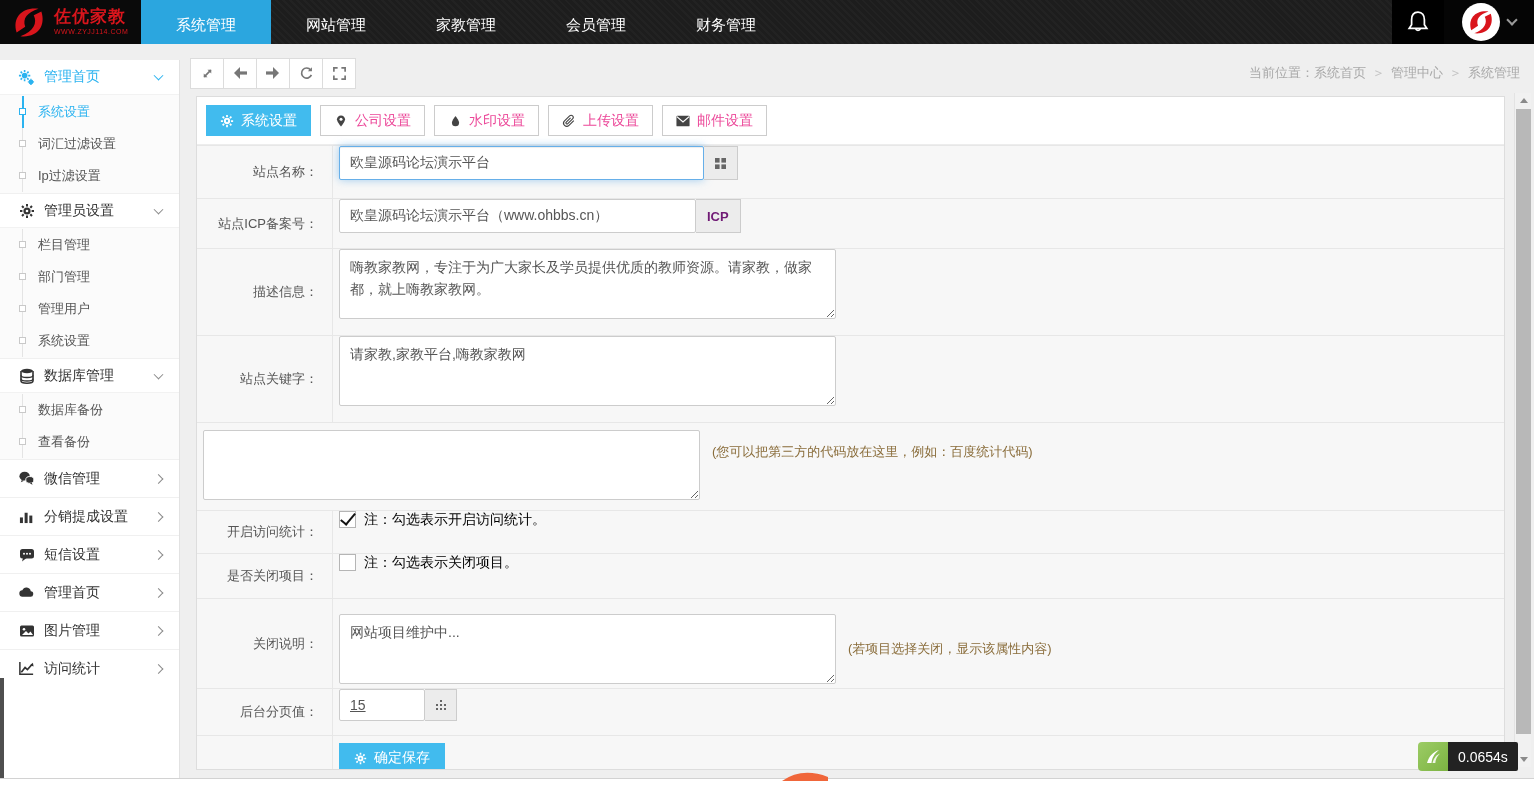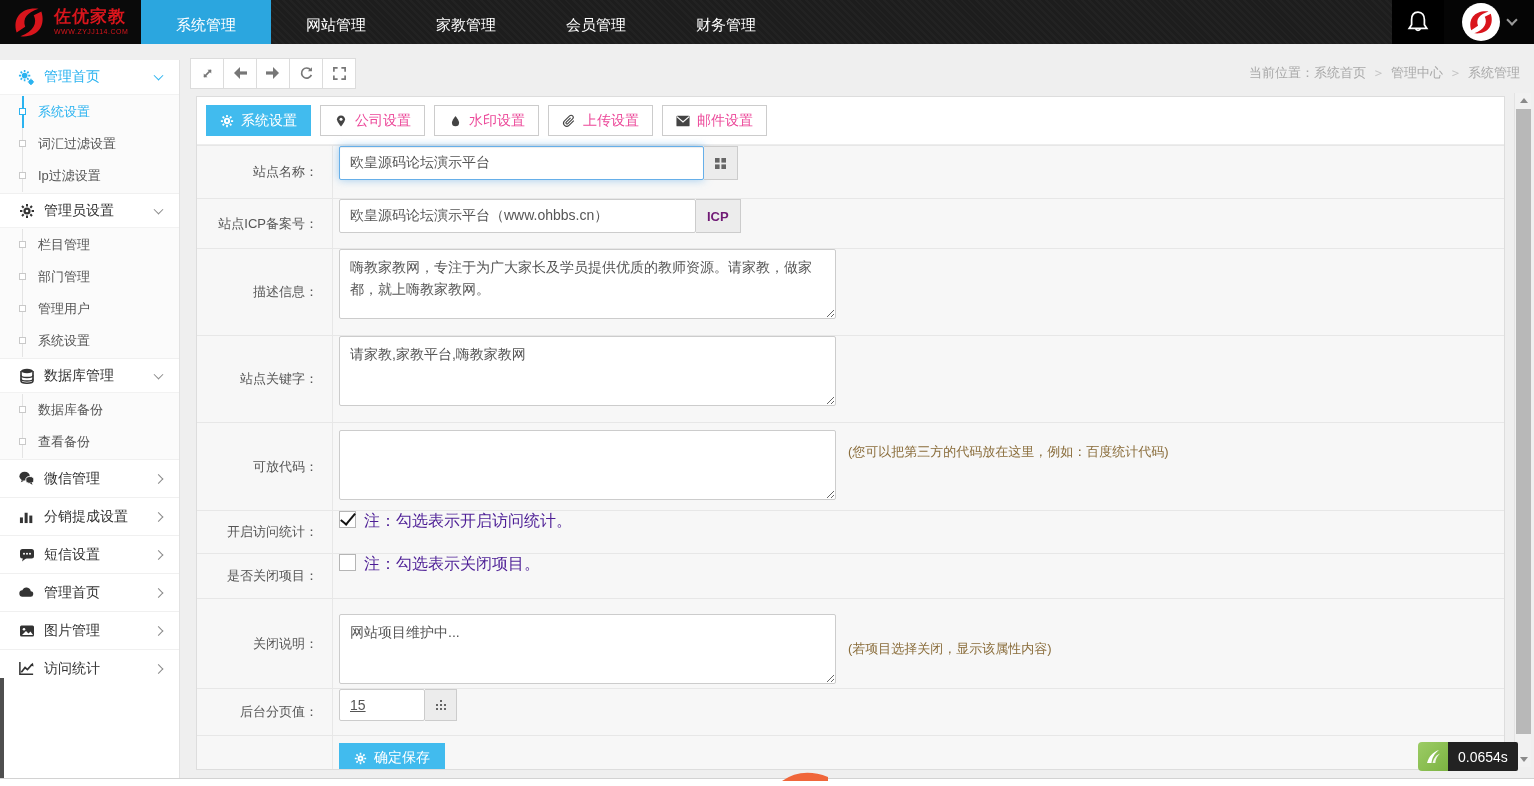--- a/index.html
+++ b/index.html
@@ -66,21 +66,21 @@
   .flabel { width:136px; flex:none; display:flex; align-items:center; justify-content:flex-end; padding-right:14px; font-size:13px; color:#555; border-right:1px solid #e7e7e7; }
   .fcontent { flex:1; display:flex; align-items:flex-start; padding-left:6px; }
   .finput { height:34px; border:1px solid #ccc; border-radius:2px; background:#fff; padding:0 10px; font-size:14px; color:#555; font-family:inherit; outline:none; }
   .finput.focused { border-color:#66afe9; box-shadow:inset 0 1px 1px rgba(0,0,0,.075), 0 0 8px rgba(102,175,233,.6); }
   .igroup { display:flex; align-items:stretch; }
   .addon { display:flex; align-items:center; justify-content:center; background:#ececec; border:1px solid #ccc; border-left:none; color:#701a75; font-size:13px; padding:0 11px; cursor:pointer;font-weight:bold; }
   .ftextarea { width:497px; height:70px; border:1px solid #ccc; border-radius:2px; background:#fff; padding:7px 10px; font-size:14px; color:#555; font-family:inherit; line-height:1.55; resize:vertical; outline:none; }
   .hint { font-size:13px; color:#8a6d3b; margin-left:12px; }
   .checkbox { width:17px; height:17px; background:#fff; border:1px solid #b5b5b5; position:relative; flex:none; cursor:pointer; }
   .checkbox.checked::after { content:""; position:absolute; left:4px; top:-2px; width:6px; height:13px; border-right:2.5px solid #111; border-bottom:2.5px solid #111; transform:rotate(40deg); }
-  .note { font-size:16px; color:#4c1d95; margin-left:8px; }
+  .note { font-size:14px; color:#000000; margin-left:8px; }
   .save-btn { height:30px; margin-top:7px; display:inline-flex; align-items:center; gap:7px; padding:0 15px; background:#41bbee; border:none; color:#fff; font-size:14px; font-family:inherit; cursor:pointer; }
 
   
   .scrollbar { position:absolute; right:3px; top:93px; width:17px; height:674px; background:#f1f1f1; border-left:1px solid #e3e3e3; z-index:25; }
   .sb-arrow { position:absolute; left:0; width:17px; height:15px; display:flex; align-items:center; justify-content:center; cursor:pointer; }
   .sb-arrow.up { top:0; } .sb-arrow.down { bottom:0; }
   .tri-up { width:0; height:0; border-left:4px solid transparent; border-right:4px solid transparent; border-bottom:5px solid #8a8a8a; }
   .tri-down { width:0; height:0; border-left:4px solid transparent; border-right:4px solid transparent; border-top:5px solid #8a8a8a; }
   .sb-thumb { position:absolute; left:1px; top:16px; width:15px; height:625px; background:#b8b8b8; cursor:pointer; }
 
@@ -382,21 +382,20 @@
     </div>
 
     <div class="frow" style="height:87px">
       <div class="flabel">站点关键字：</div>
       <div class="fcontent">
         <textarea class="ftextarea" style="">请家教,家教平台,嗨教家教网</textarea>
       </div>
     </div>
 
     <div class="frow" style="height:88px">
-      <div class="flabel">可放代码：</div>
       <div class="fcontent" style="align-items:flex-start;padding-top:7px">
         <textarea class="ftextarea" style=""></textarea>
         <span class="hint" style="margin-top:13px">(您可以把第三方的代码放在这里，例如：百度统计代码)</span>
       </div>
     </div>
 
     <div class="frow" style="height:43px">
       <div class="flabel">开启访问统计：</div>
       <div class="fcontent">
         <div class="checkbox checked"></div>

